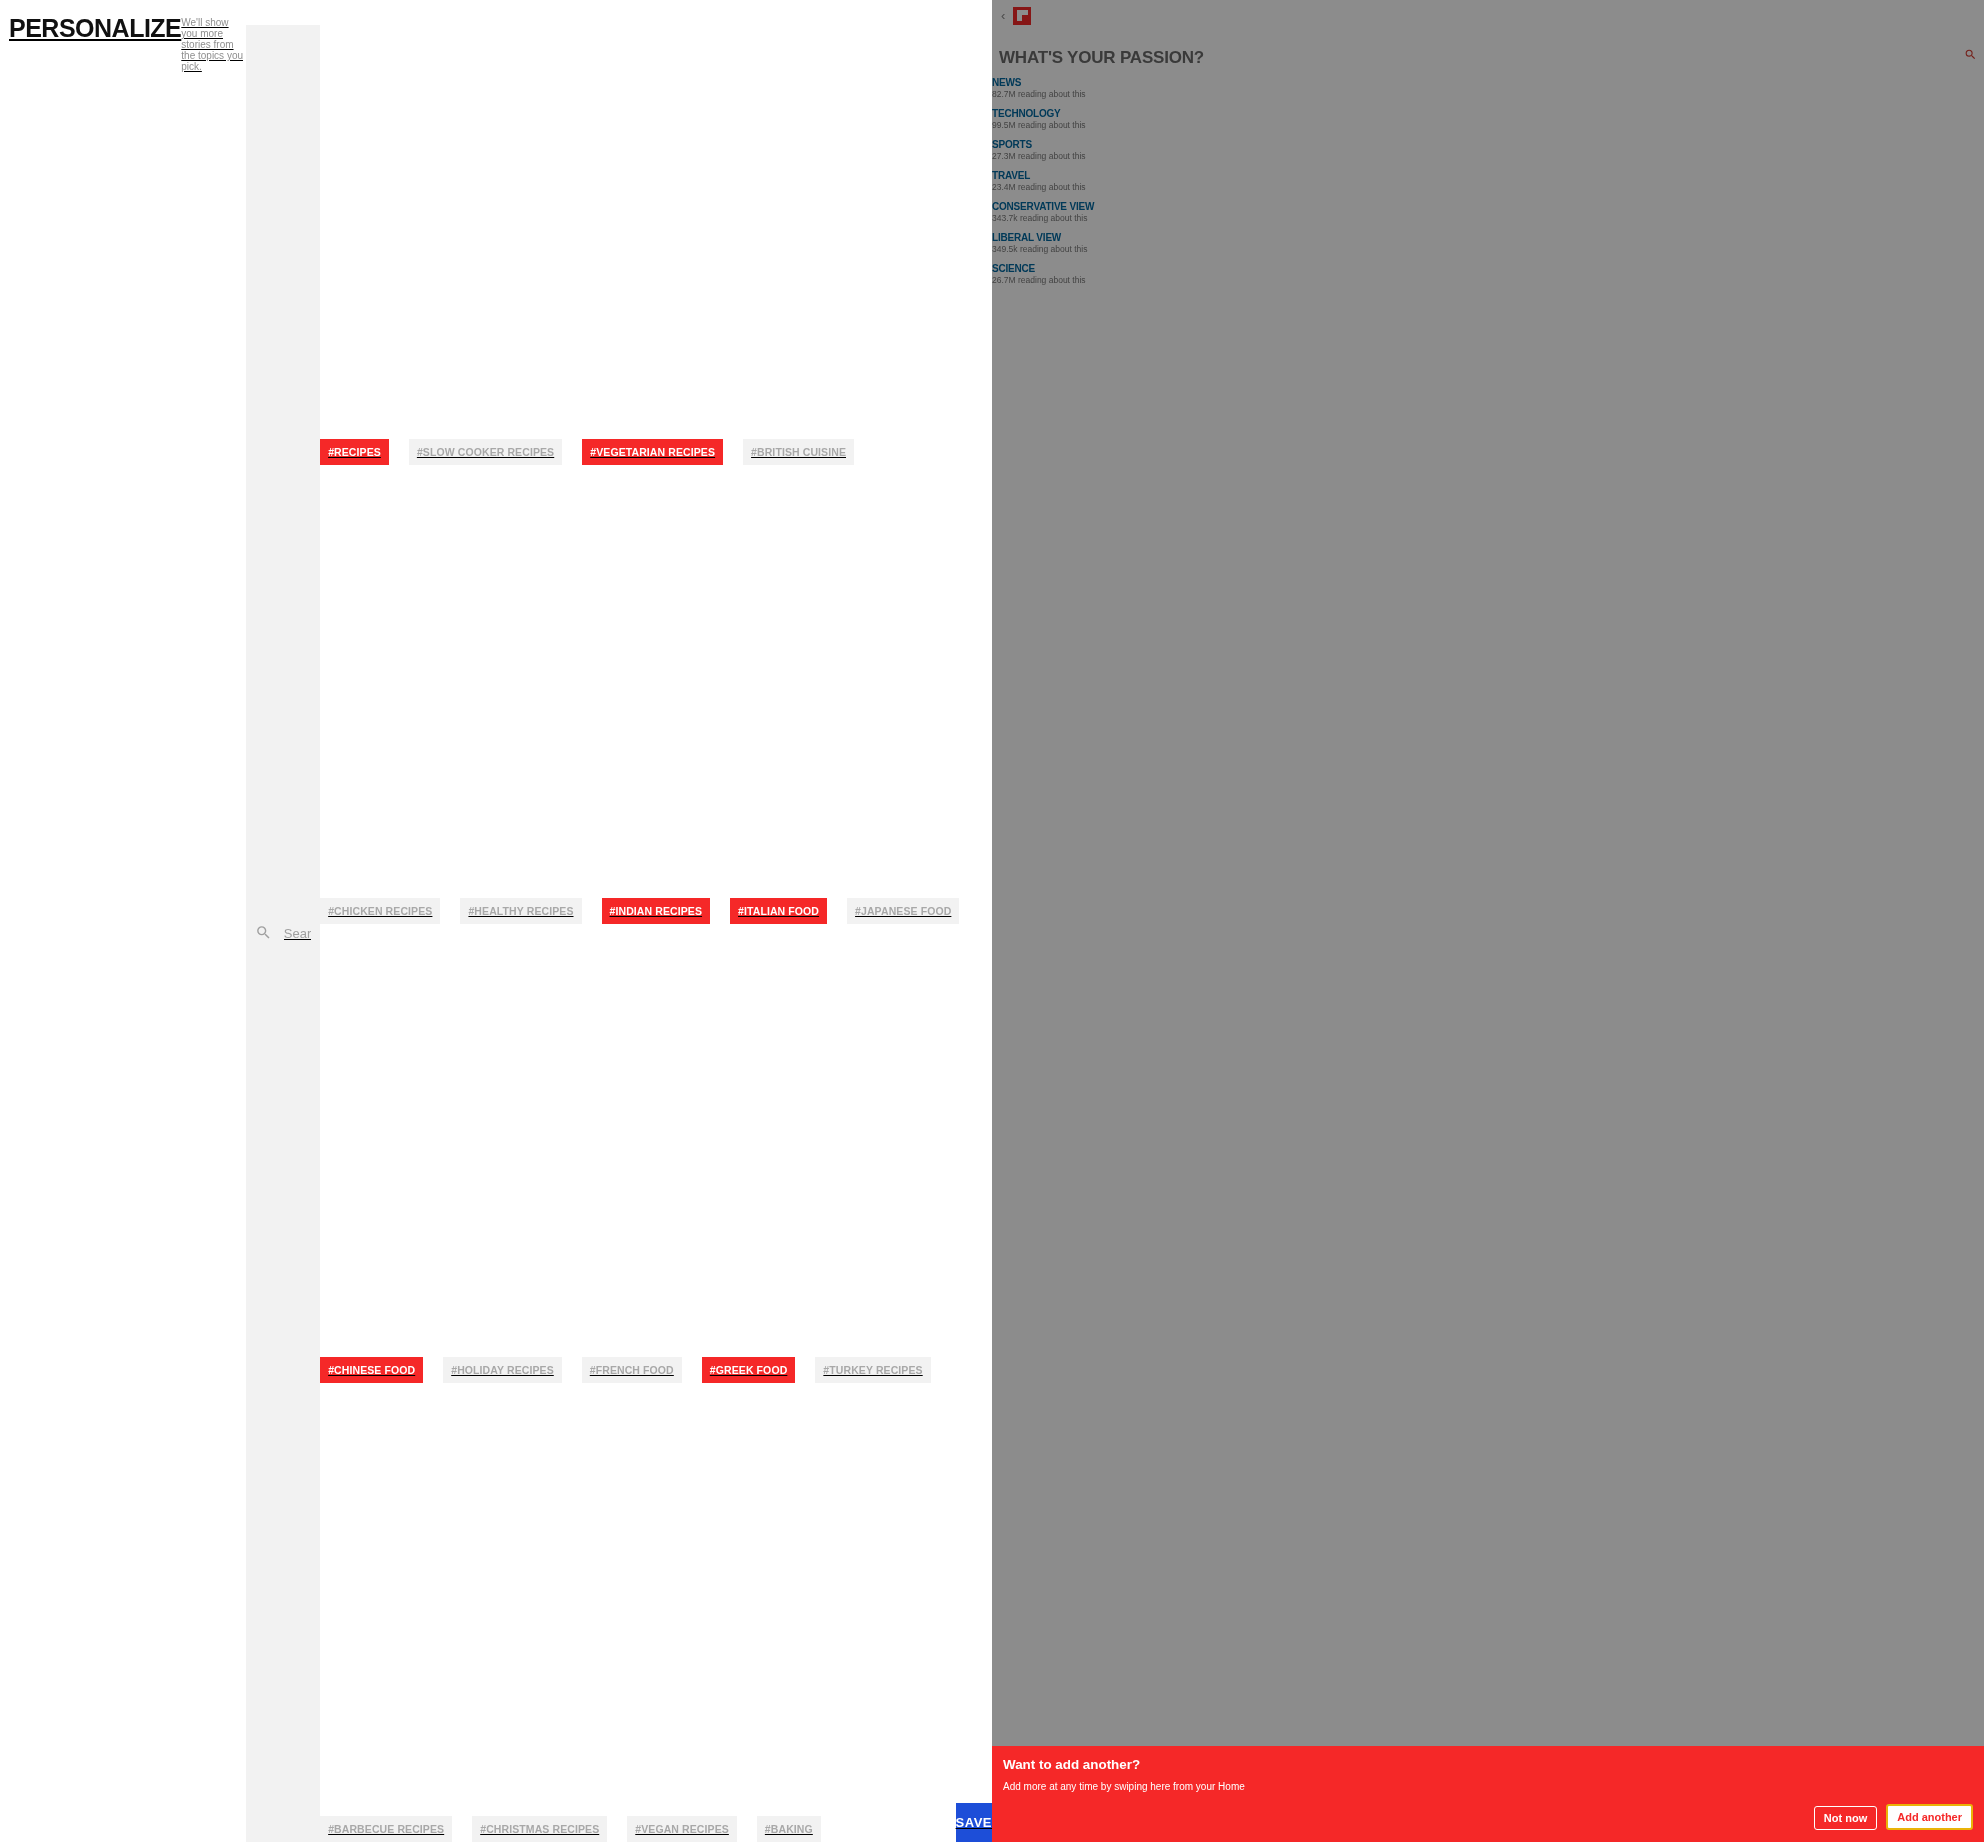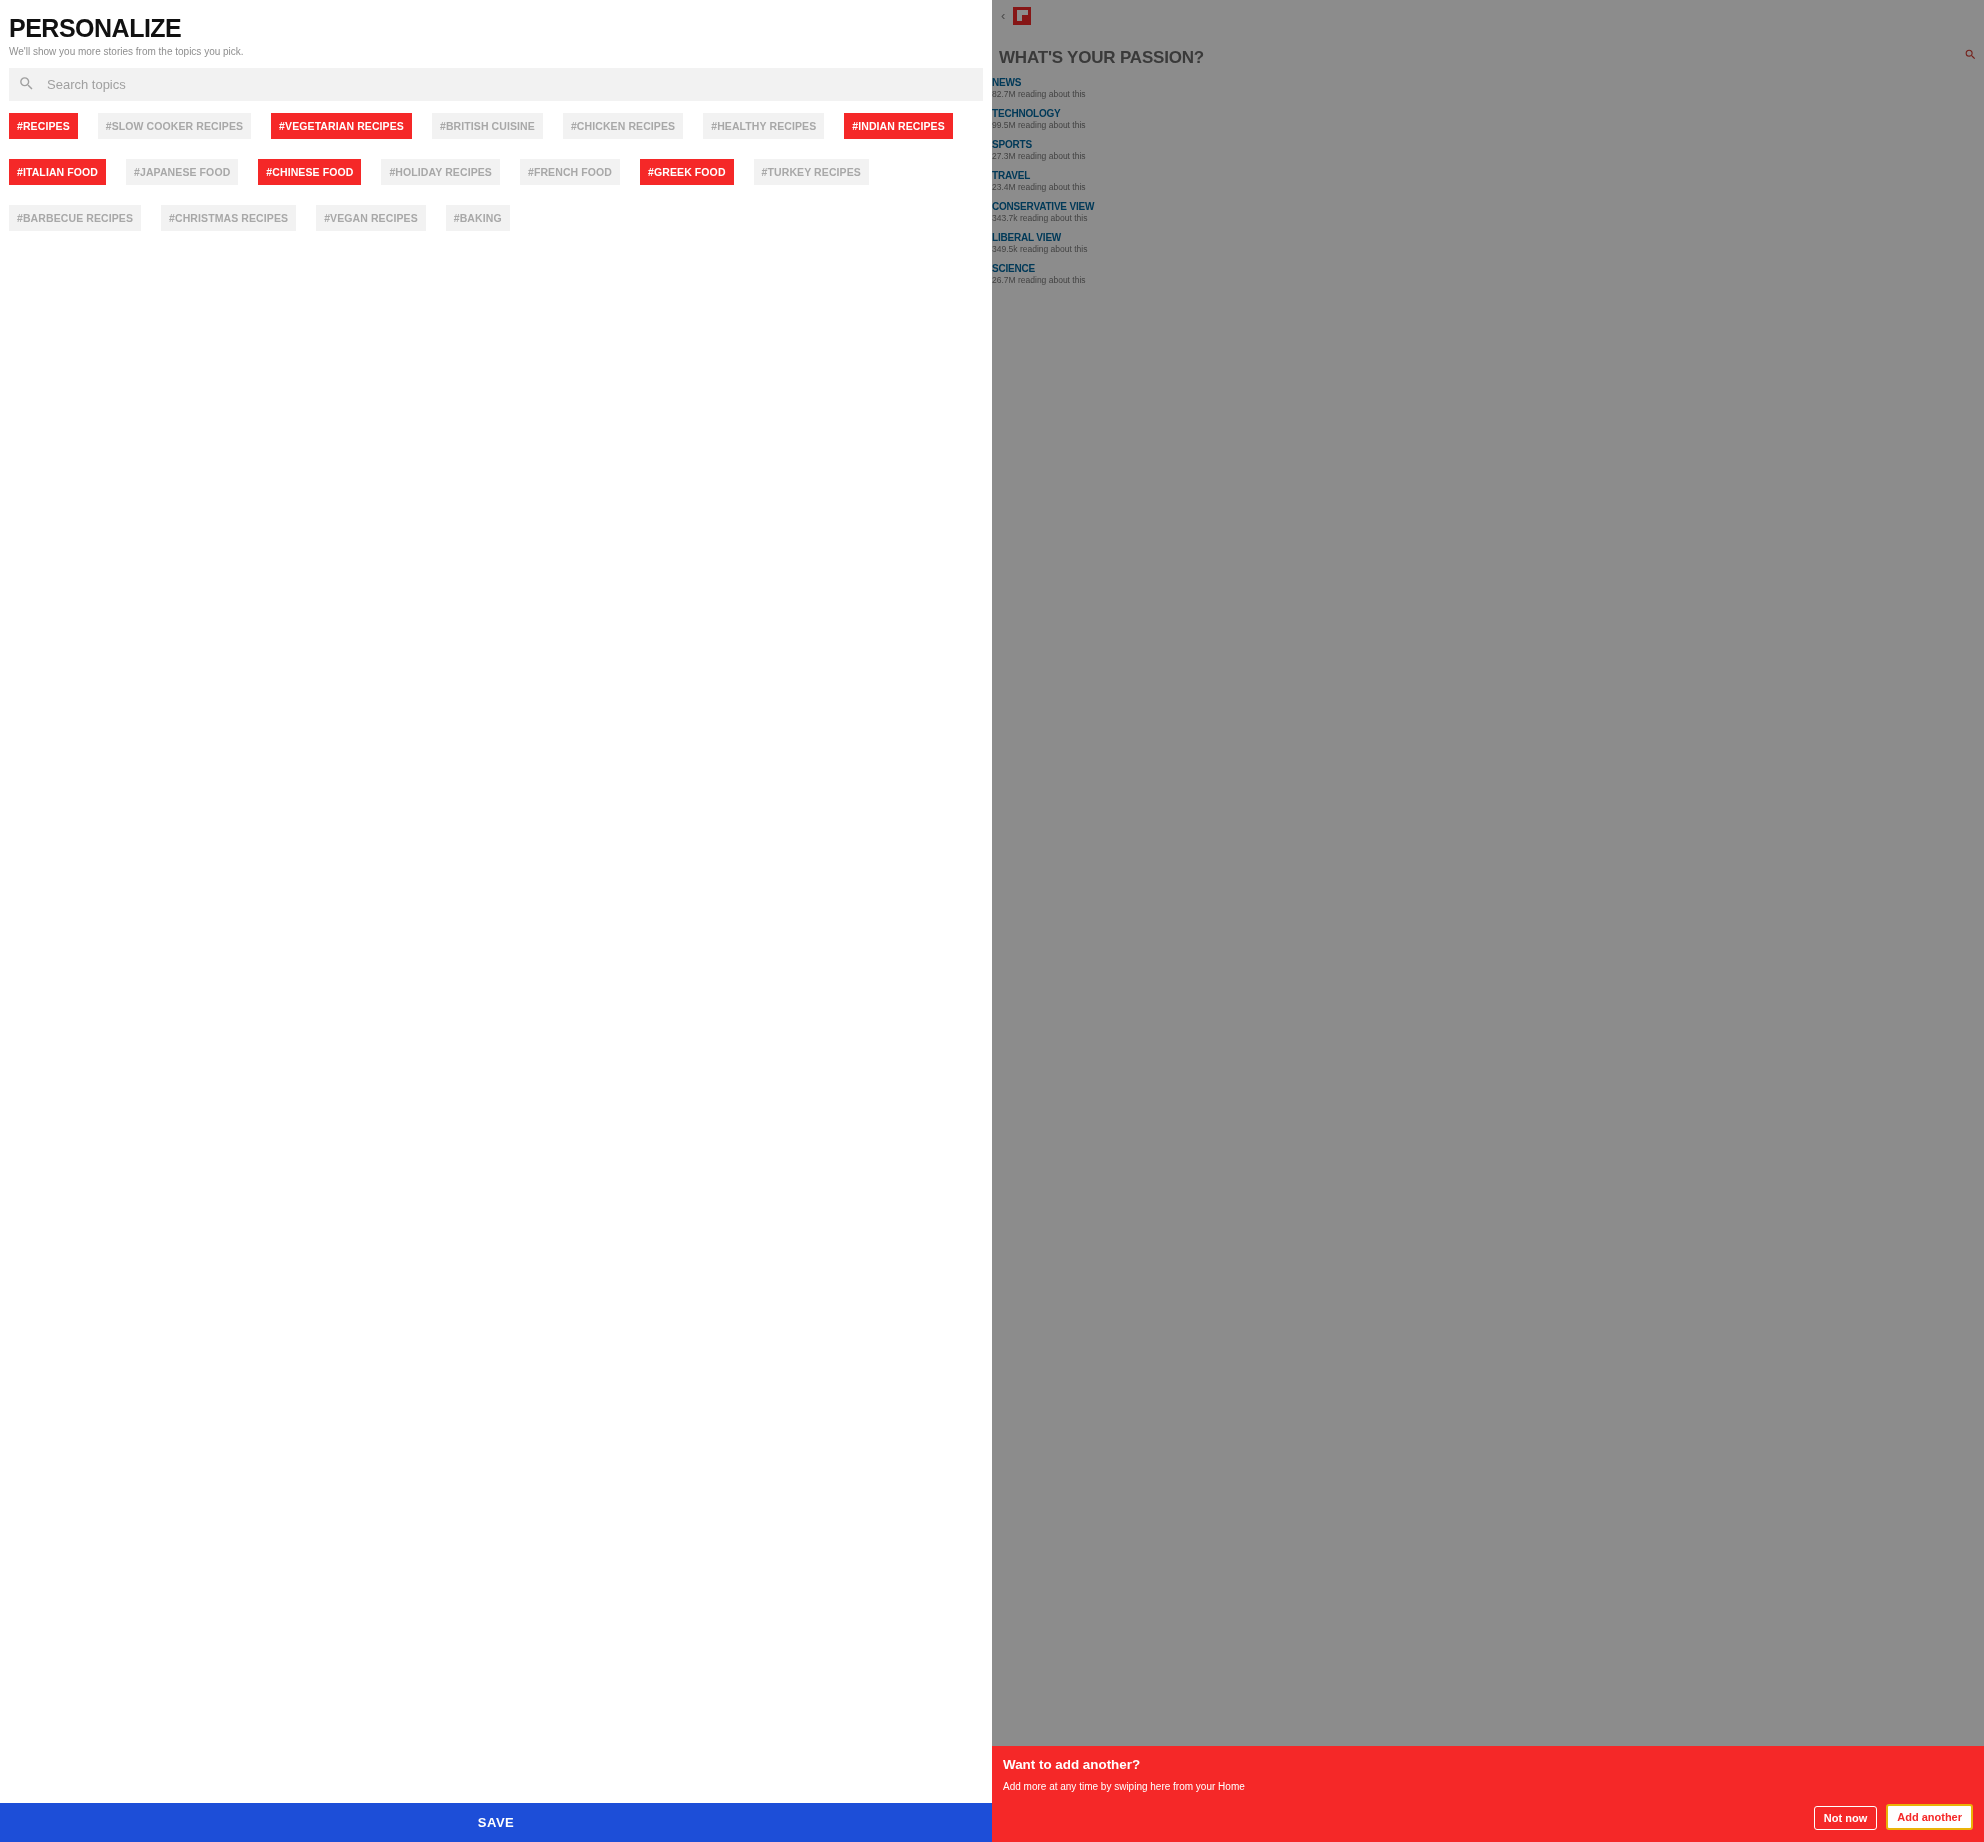--- a/index.html
+++ b/index.html
@@ -4,21 +4,21 @@
 <style>
   * { box-sizing: border-box; margin: 0; padding: 0; }
   html, body { width: 100%; height: 100%; }
   body {
     font-family: -apple-system, BlinkMacSystemFont, "Segoe UI", Helvetica, Arial, sans-serif;
     background: #fff;
     display: flex;
     width: 100%;
     min-height: 100vh;
   }
-  .pane { width: 50%; position: relative; display: flex; flex-direction: column; }
+  .pane { width: 50%; position: relative; display: flex; flex-direction: row; text-decoration: underline; }
 
   
   .left { background: #fff; padding: 14px 9px 0 9px; }
   .left h1 {
     font-size: 25px;
     font-weight: 900;
     letter-spacing: -0.5px;
     color: #111;
     font-family: "Helvetica Neue", Helvetica, Arial, sans-serif;
   }
@@ -41,20 +41,21 @@
     border: none; background: transparent; outline: none;
     font-size: 13px; color: #701a75; width: 100%;
     font-weight: 400;
   }
   .searchbar input::placeholder { color: #a0a0a0; }
   .chips {
     margin-top: 12px;
     display: flex;
     flex-wrap: wrap;
     gap: 20px;
+    align-items: flex-end;
   }
   .chip {
     padding: 7px 8px;
     font-size: 10.5px;
     font-weight: 800;
     letter-spacing: 0.1px;
     font-family: "Helvetica Neue", Helvetica, Arial, sans-serif;
     cursor: pointer;
     white-space: nowrap;
   }

